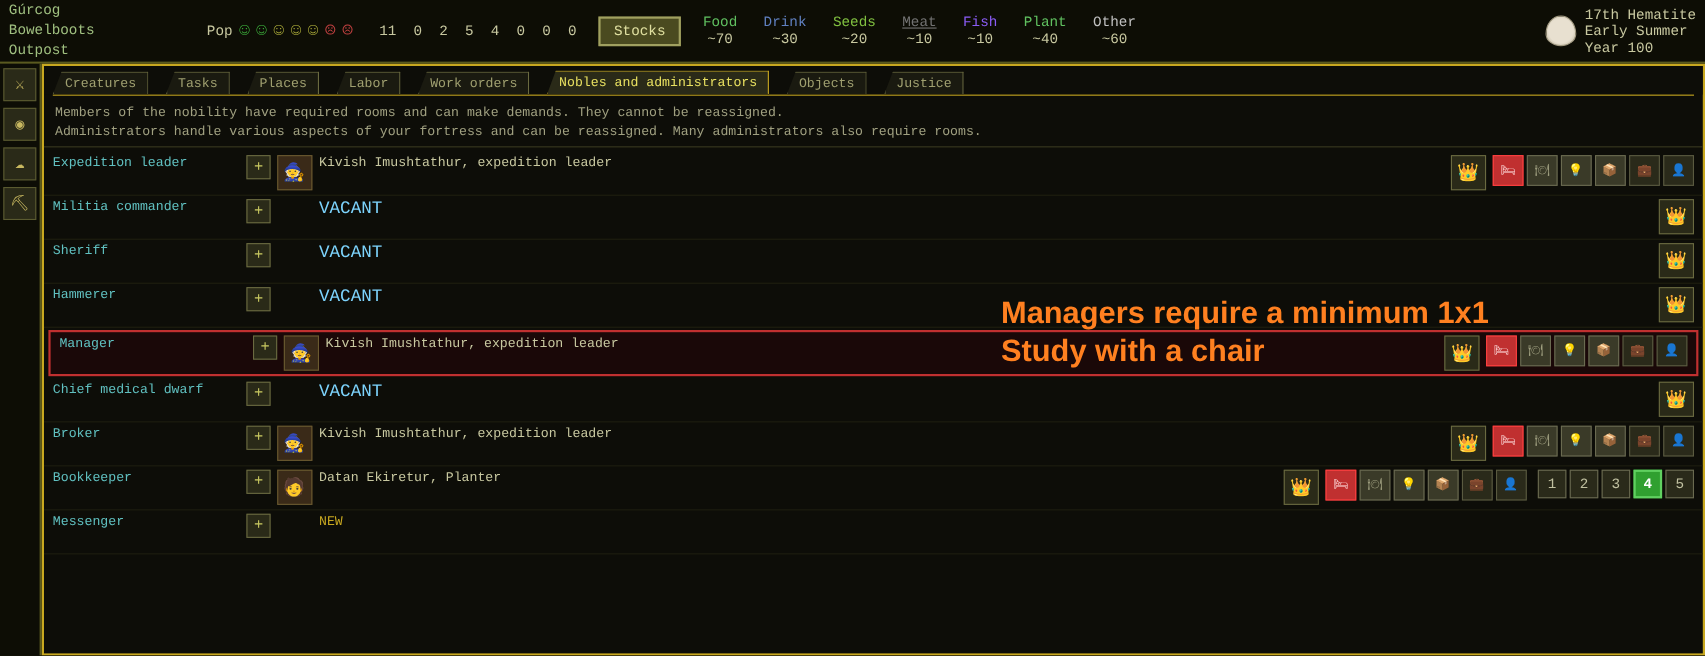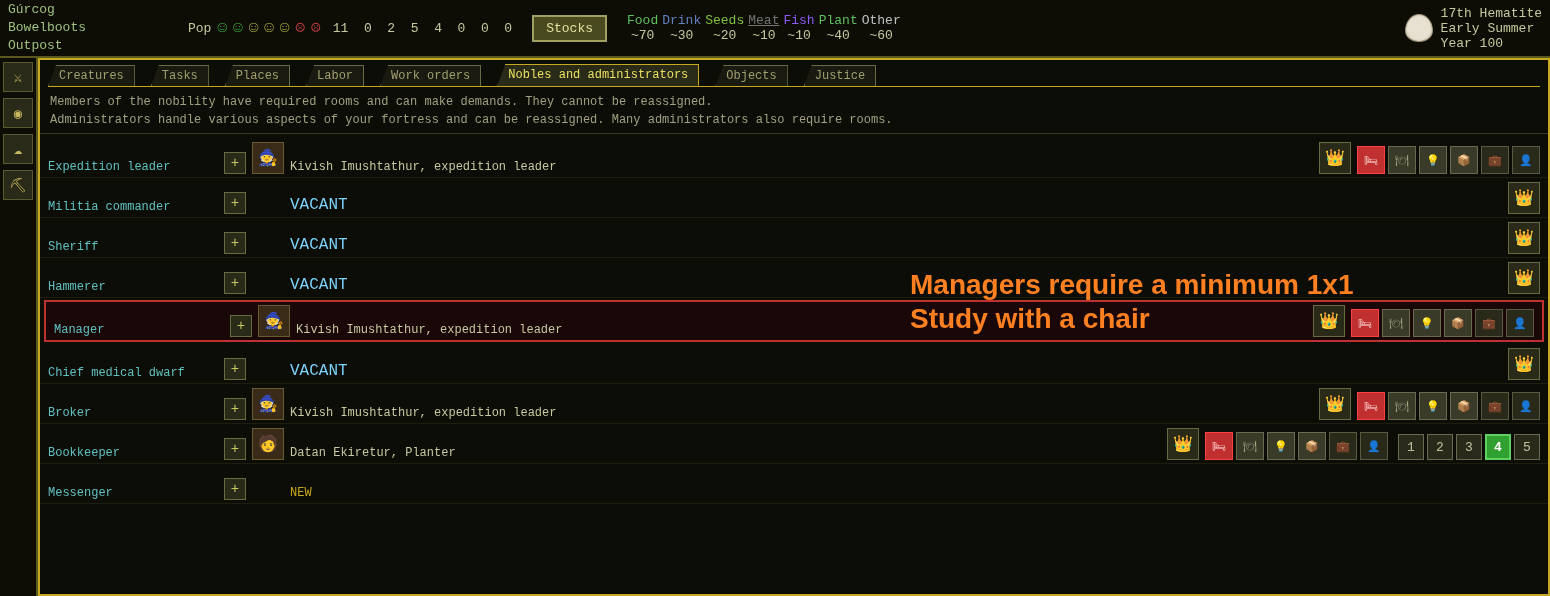--- a/index.html
+++ b/index.html
@@ -30,39 +30,39 @@
       line-height: 1.4;
       min-width: 160px;
     }
     .pop-section {
       display: flex;
       align-items: center;
       gap: 6px;
       font-size: 13px;
     }
     .pop-label { color: #c8c8a0; }
-    .pop-num { color: #c8c8a0; }
+    .pop-num { color: #c8c8a0; margin-left: 12px; }
     .face { font-size: 16px; }
     .face-green { color: #40c040; }
     .face-yellow { color: #c0c040; }
     .face-red { color: #c04040; }
 
     .stocks-btn {
       background: #4a4a20;
       border: 2px solid #a0a060;
       color: #e0e0a0;
       font-family: 'Courier New', monospace;
       font-size: 13px;
       padding: 4px 12px;
       cursor: pointer;
     }
 
     .resource-section {
       display: flex;
-      gap: 4px;
+      gap: 24px;
       font-size: 13px;
     }
     .res-col { display: flex; flex-direction: column; align-items: center; }
     .res-label-food { color: #60c060; }
     .res-label-drink { color: #6080c0; }
     .res-label-seeds { color: #80c040; }
     .res-label-meat { color: #737373; text-decoration: underline; }
     .res-label-fish { color: #8b5cf6; }
     .res-label-plant { color: #60c060; }
     .res-label-other { color: #c0c0c0; }
@@ -157,21 +157,21 @@
     }
 
     
     .nobles-table {
       flex: 1;
       overflow-y: auto;
       padding: 4px 0;
     }
     .noble-row {
       display: flex;
-      align-items: flex-end;
+      align-items: flex-start;
       padding: 3px 8px;
       min-height: 40px;
       border-bottom: 1px solid #1e1e10;
       gap: 6px;
     }
     .noble-row.highlighted {
       border: 2px solid #c03030;
       background: #1a0808;
       margin: 2px 4px;
     }

